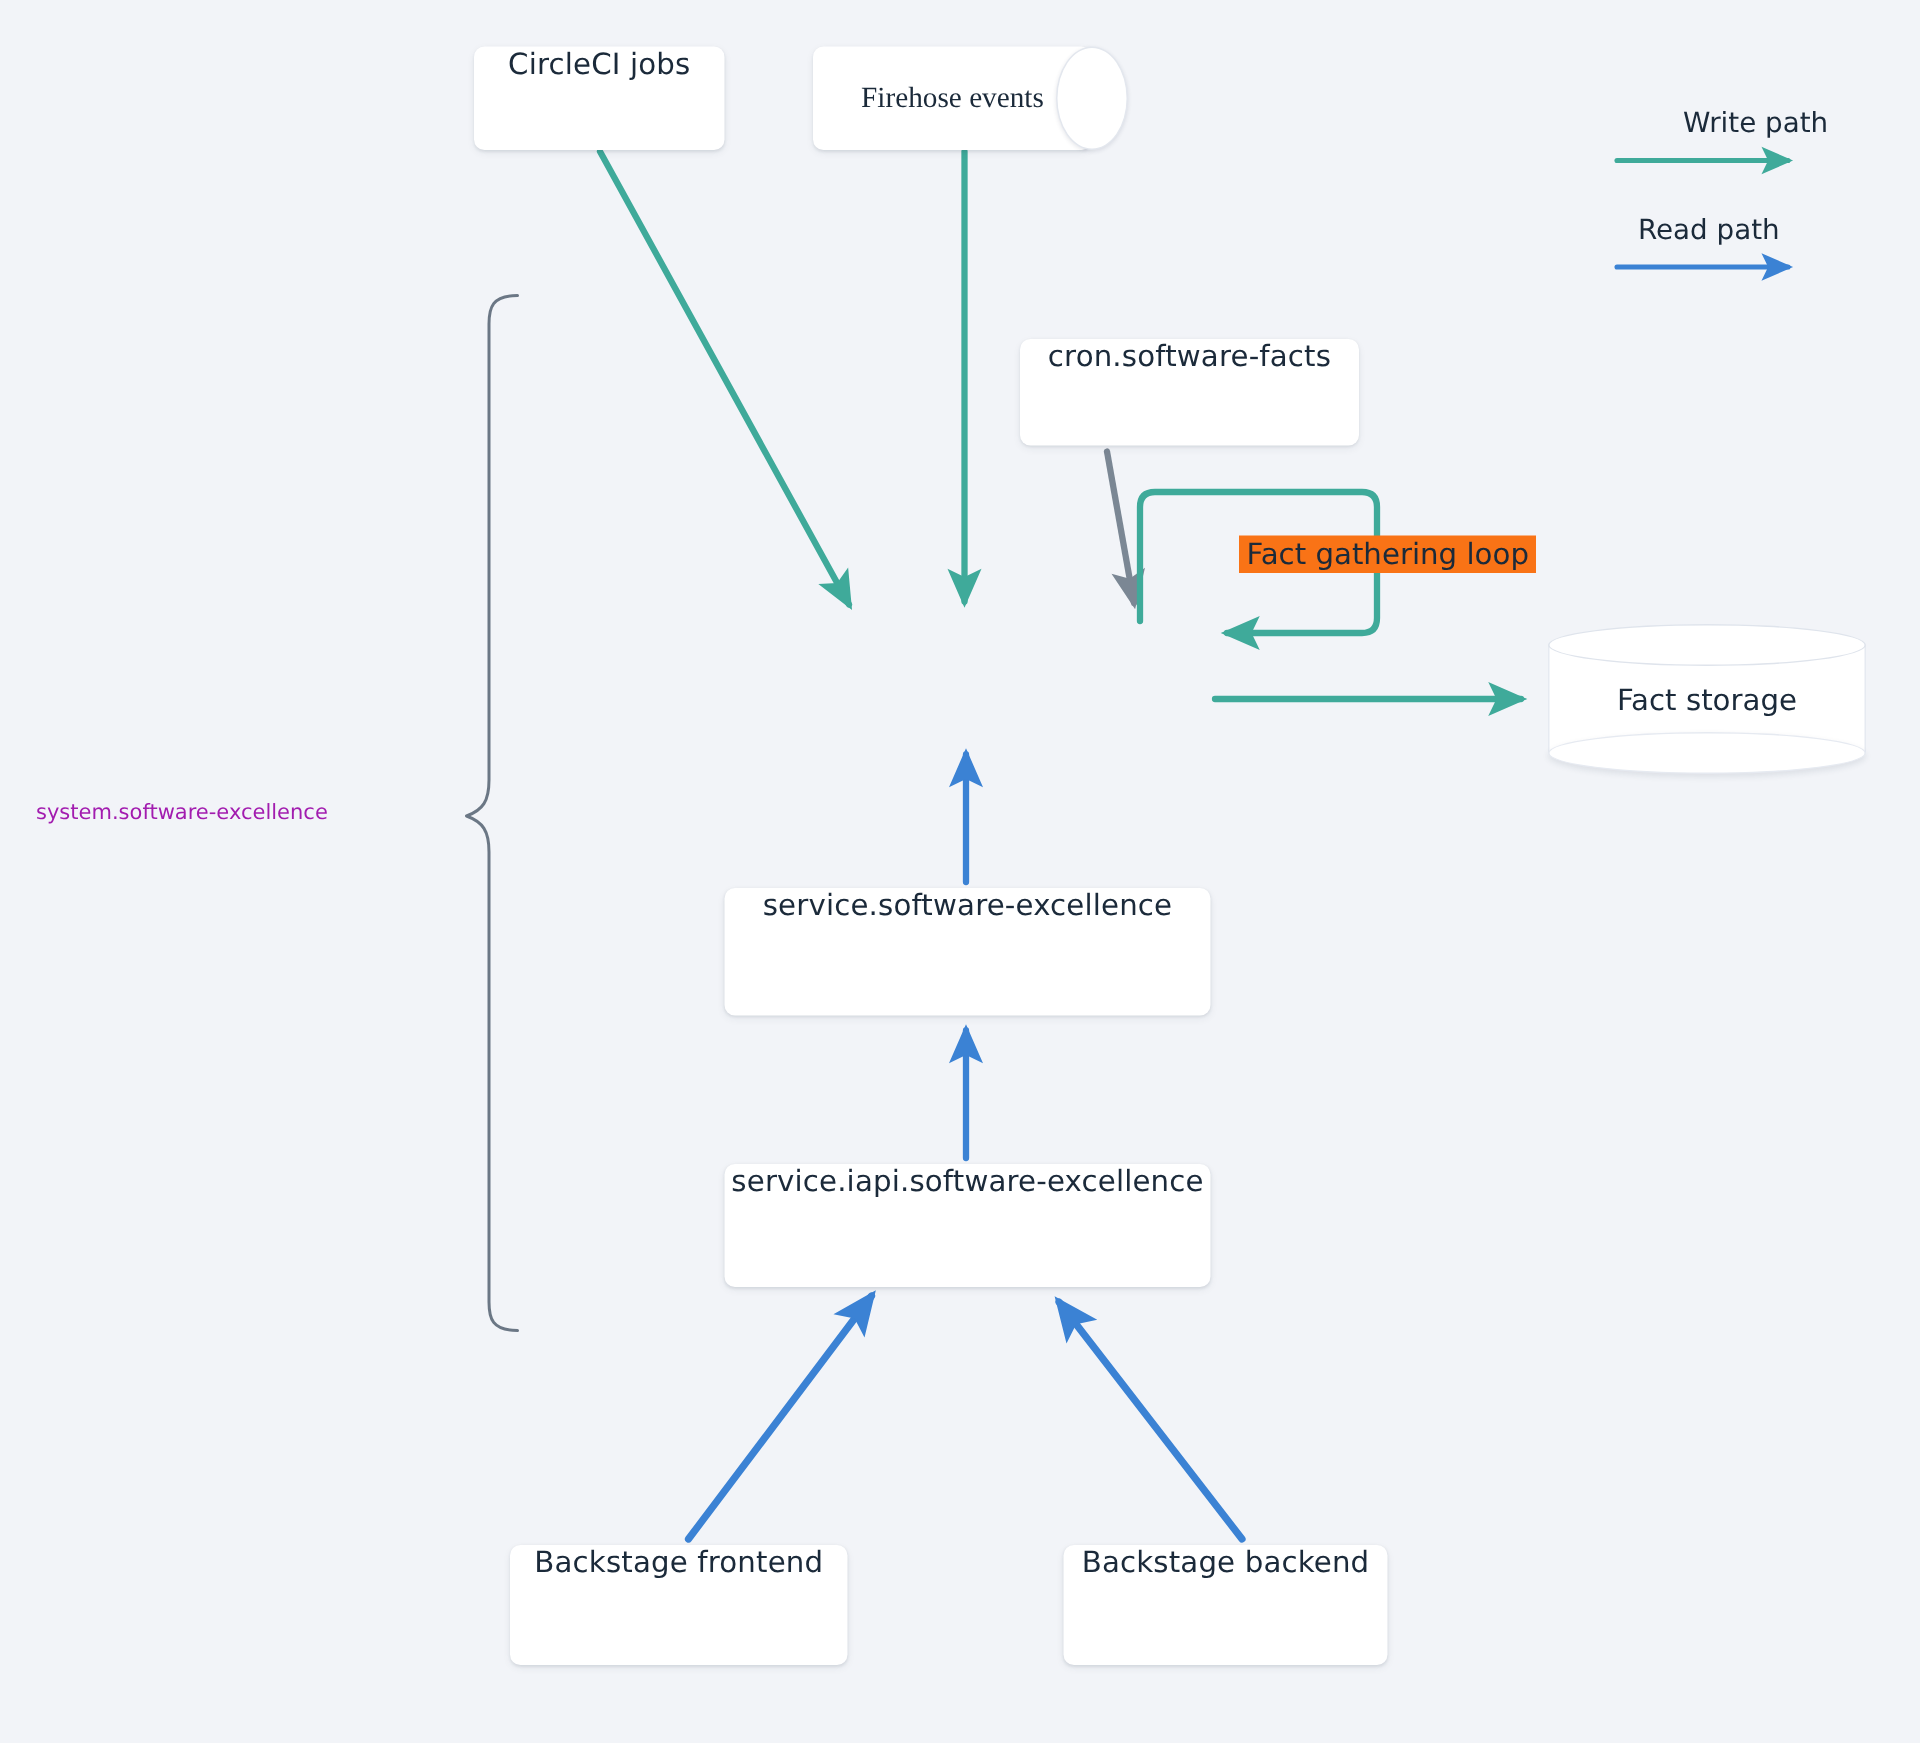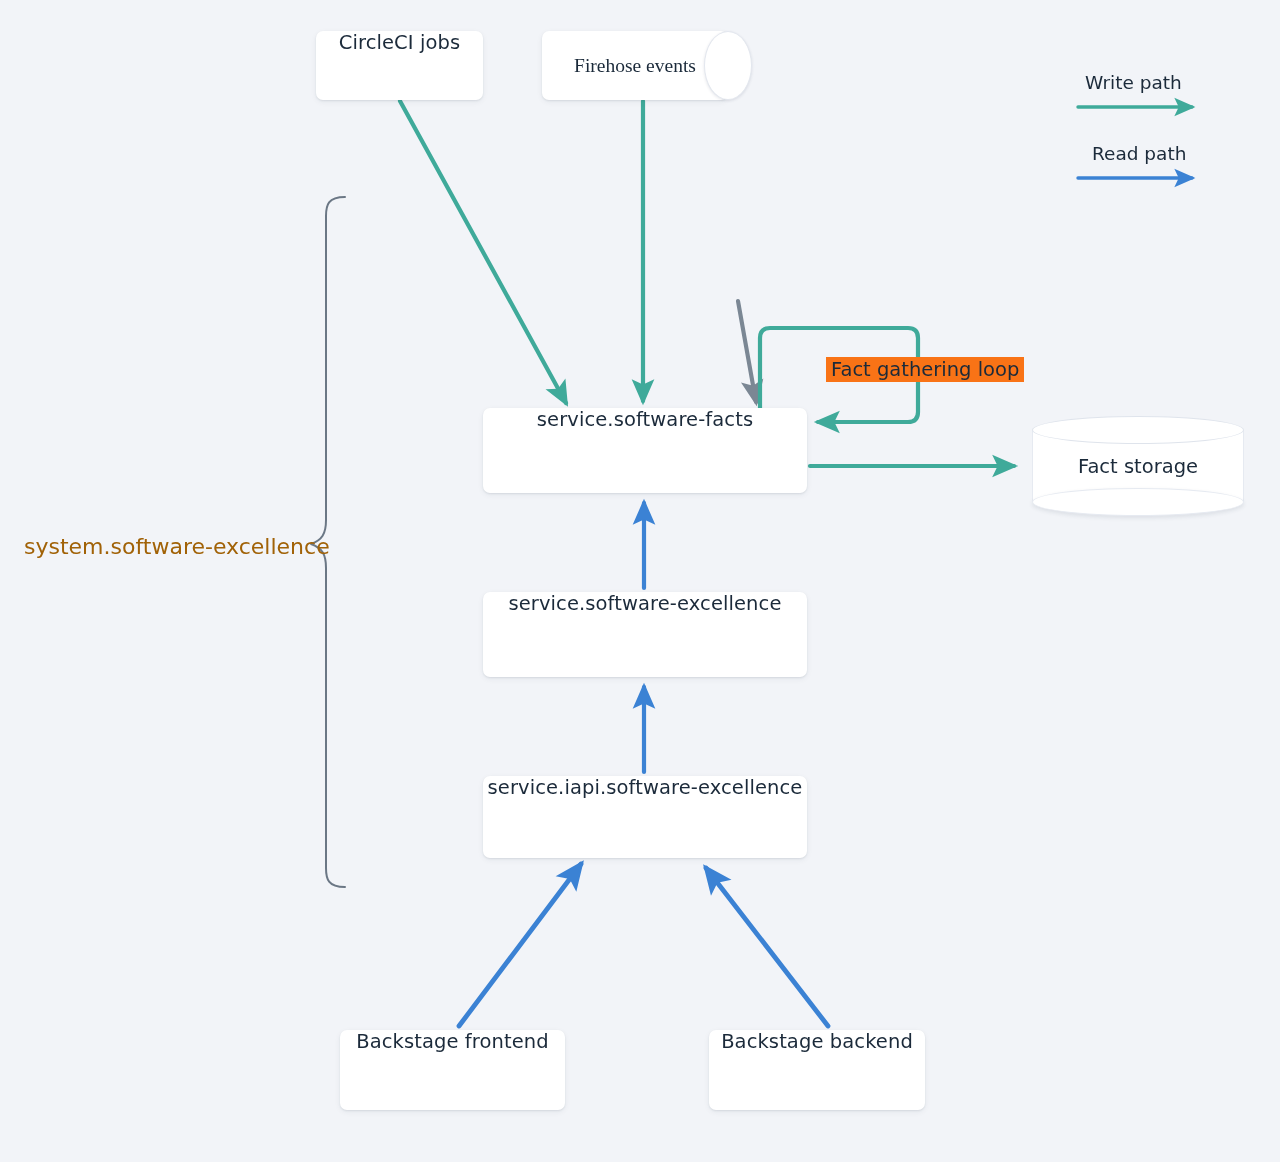--- a/index.html
+++ b/index.html
@@ -135,22 +135,22 @@
   }
   .legend-label {
     position: absolute;
     color: #1b2a3a;
     font-size: 18.5px;
     white-space: nowrap;
     z-index: 4;
   }
   .group-label {
     position: absolute;
-    color: #a16207;
-    font-size: 22px;
+    color: #a21caf;
+    font-size: 14px;
     white-space: nowrap;
     z-index: 4;
   }
   .loop-label {
     position: absolute;
     color: #1b2a3a;
     font-size: 19.5px;
     white-space: nowrap;
     background: #f97316;
     padding: 1px 5px;
@@ -215,24 +215,24 @@
   <div class="node" style="left:316px; top:31px; width:167px; height:69px;">
     <span>CircleCI jobs</span>
   </div>
 
   <div class="queue" style="left:542px; top:31px; width:210px; height:69px;">
     <div class="q-body"></div>
     <div class="q-cap"></div>
     <div class="q-label">Firehose events</div>
   </div>
 
-
-  <div class="node" style="left:483px; top:408px; width:324px; height:85px;">
-    <span>service.software-facts</span>
-  </div>
+  <div class="node" style="left:680px; top:226px; width:226px; height:71px;">
+    <span>cron.software-facts</span>
+  </div>
+
 
   <div class="db" style="left:1032px; top:416px; width:212px; height:100px;">
     <div class="db-body"></div>
     <div class="db-bottom"></div>
     <div class="db-top"></div>
     <div class="db-label">Fact storage</div>
   </div>
 
   <div class="node" style="left:483px; top:776px; width:324px; height:82px;">
     <span>service.iapi.software-excellence</span>
@@ -247,17 +247,17 @@
   </div>
 
   <div class="node" style="left:709px; top:1030px; width:216px; height:80px;">
     <span>Backstage backend</span>
   </div>
 
   <div class="loop-label" style="left:826px; top:357px;">Fact gathering loop</div>
 
   <div class="group-label" style="left:24px; top:534px;">system.software-excellence</div>
 
-  <div class="legend-label" style="left:1085px; top:72px;text-align:right;">Write path</div>
+  <div class="legend-label" style="left:1122px; top:72px;text-align:right;">Write path</div>
 
   <div class="legend-label" style="left:1092px; top:143px;">Read path</div>
 
 </div>
 
 </body></html>

